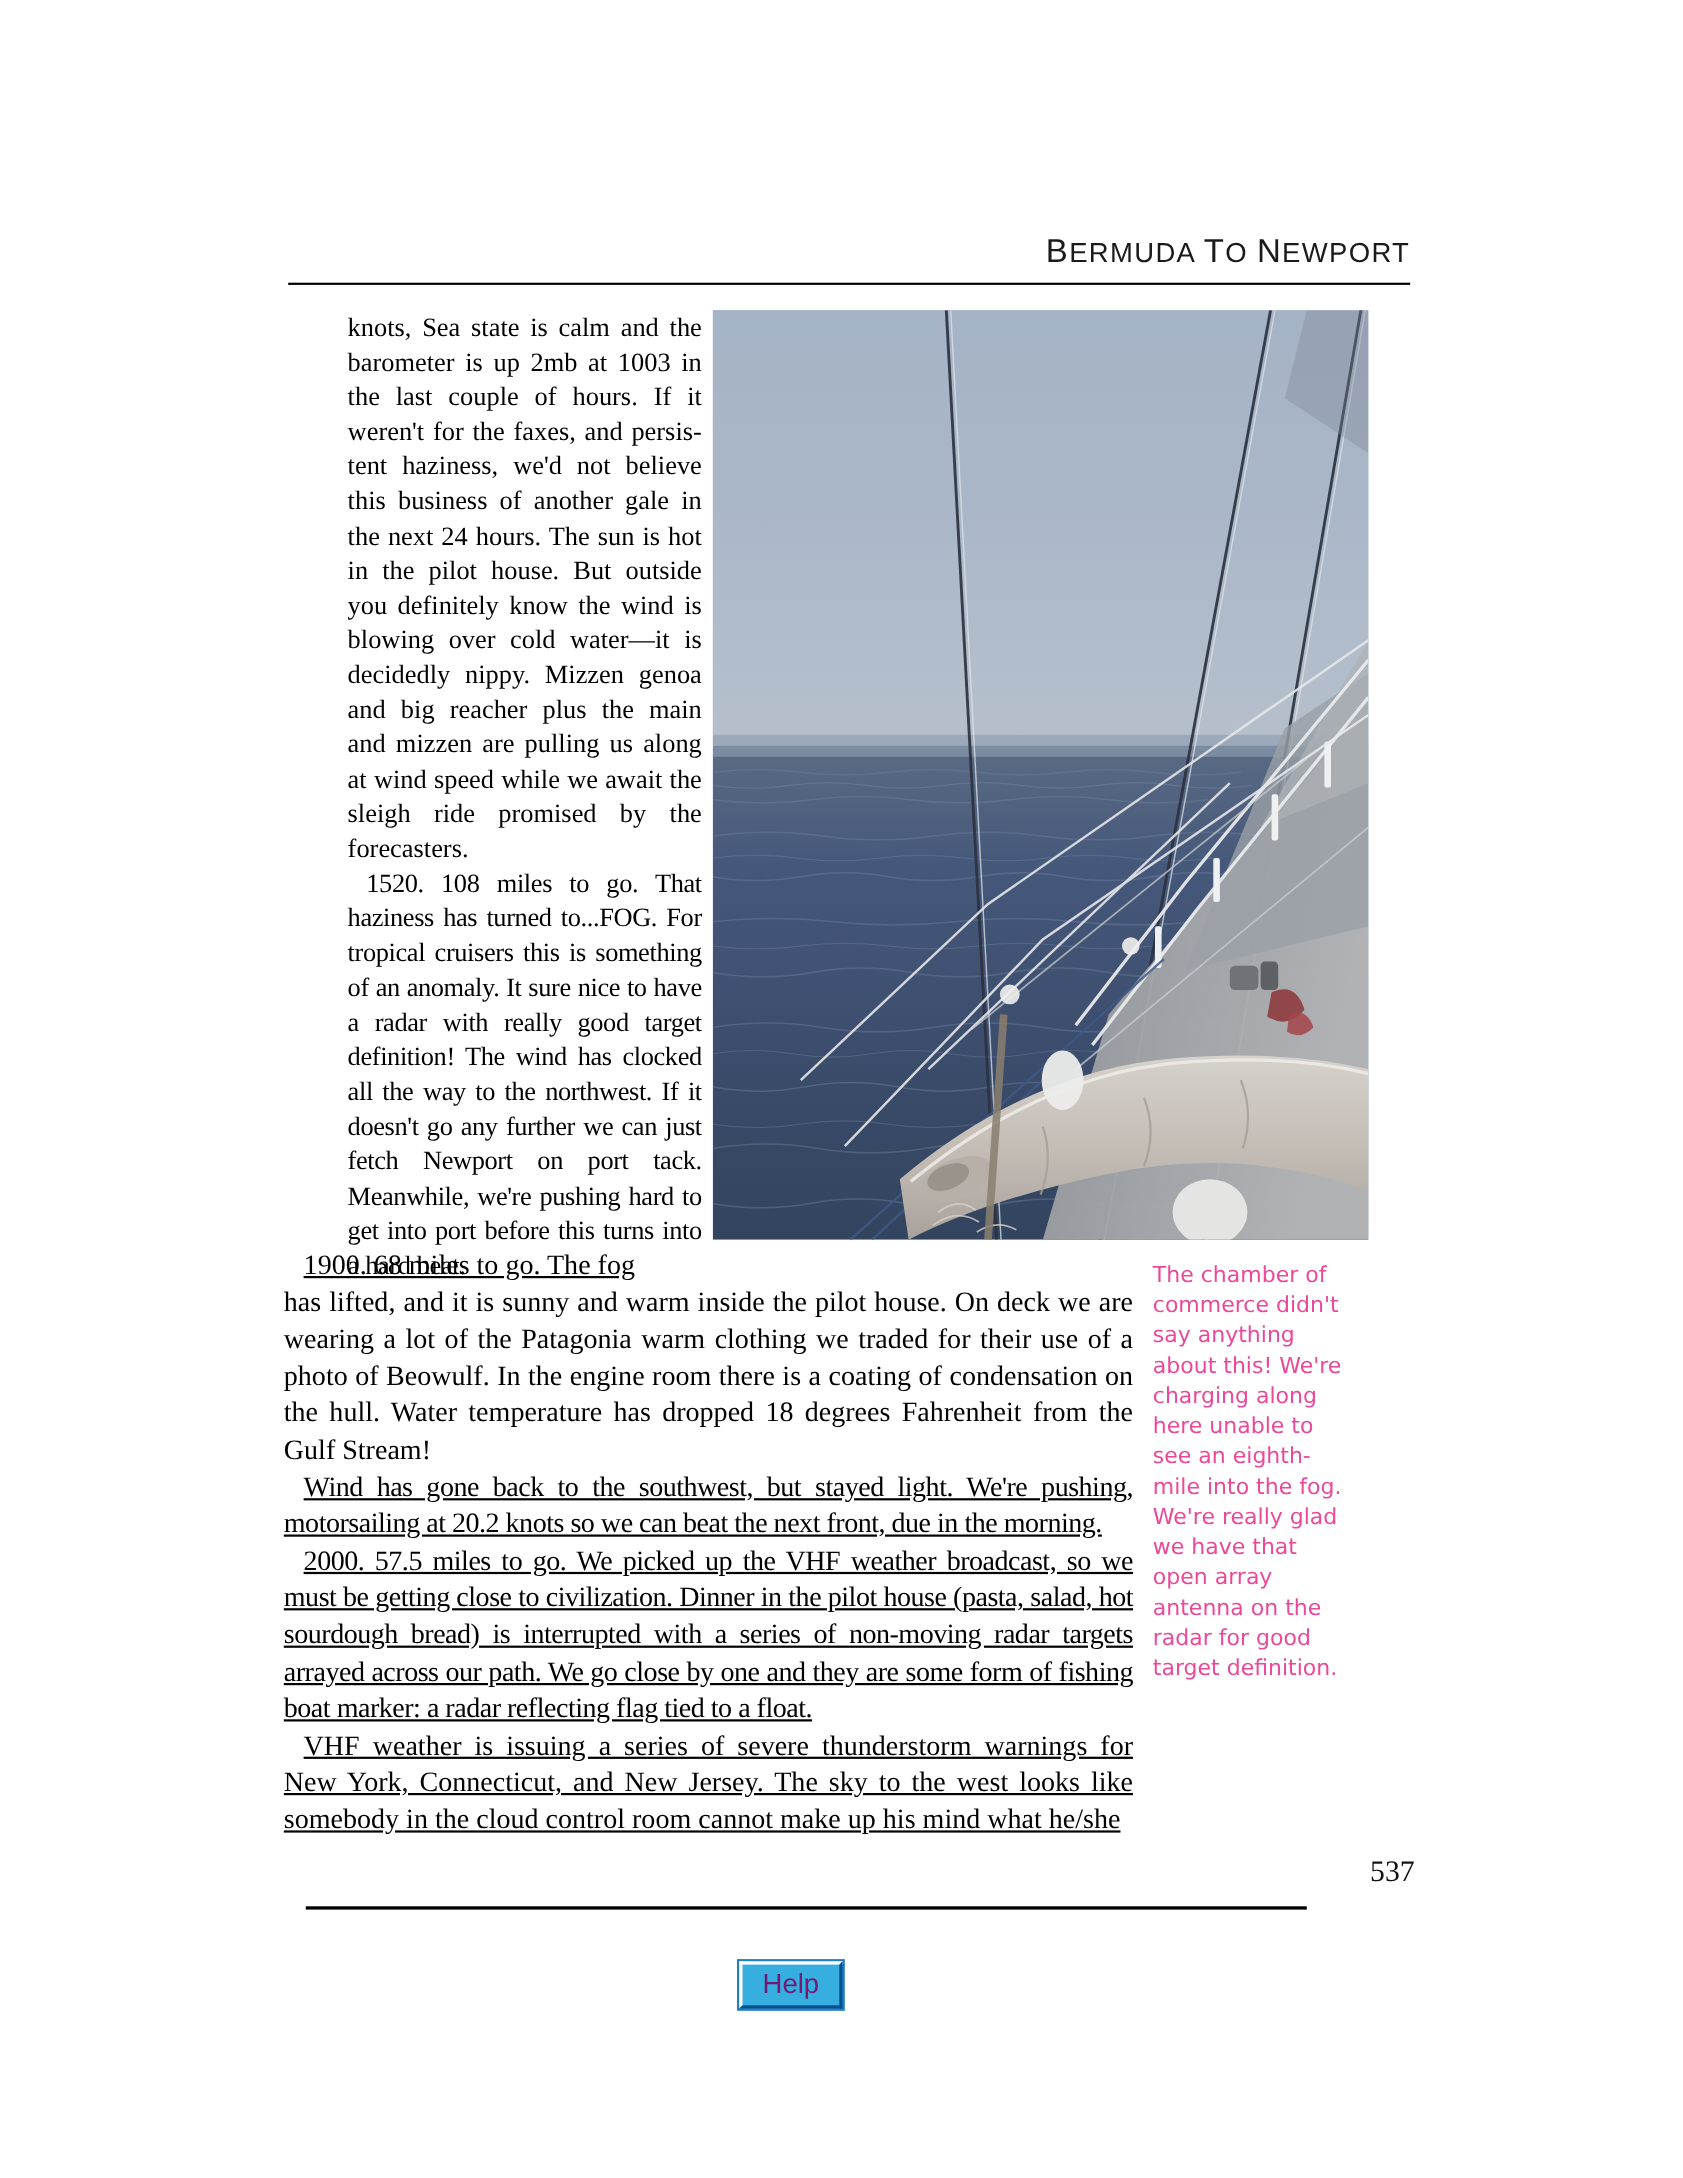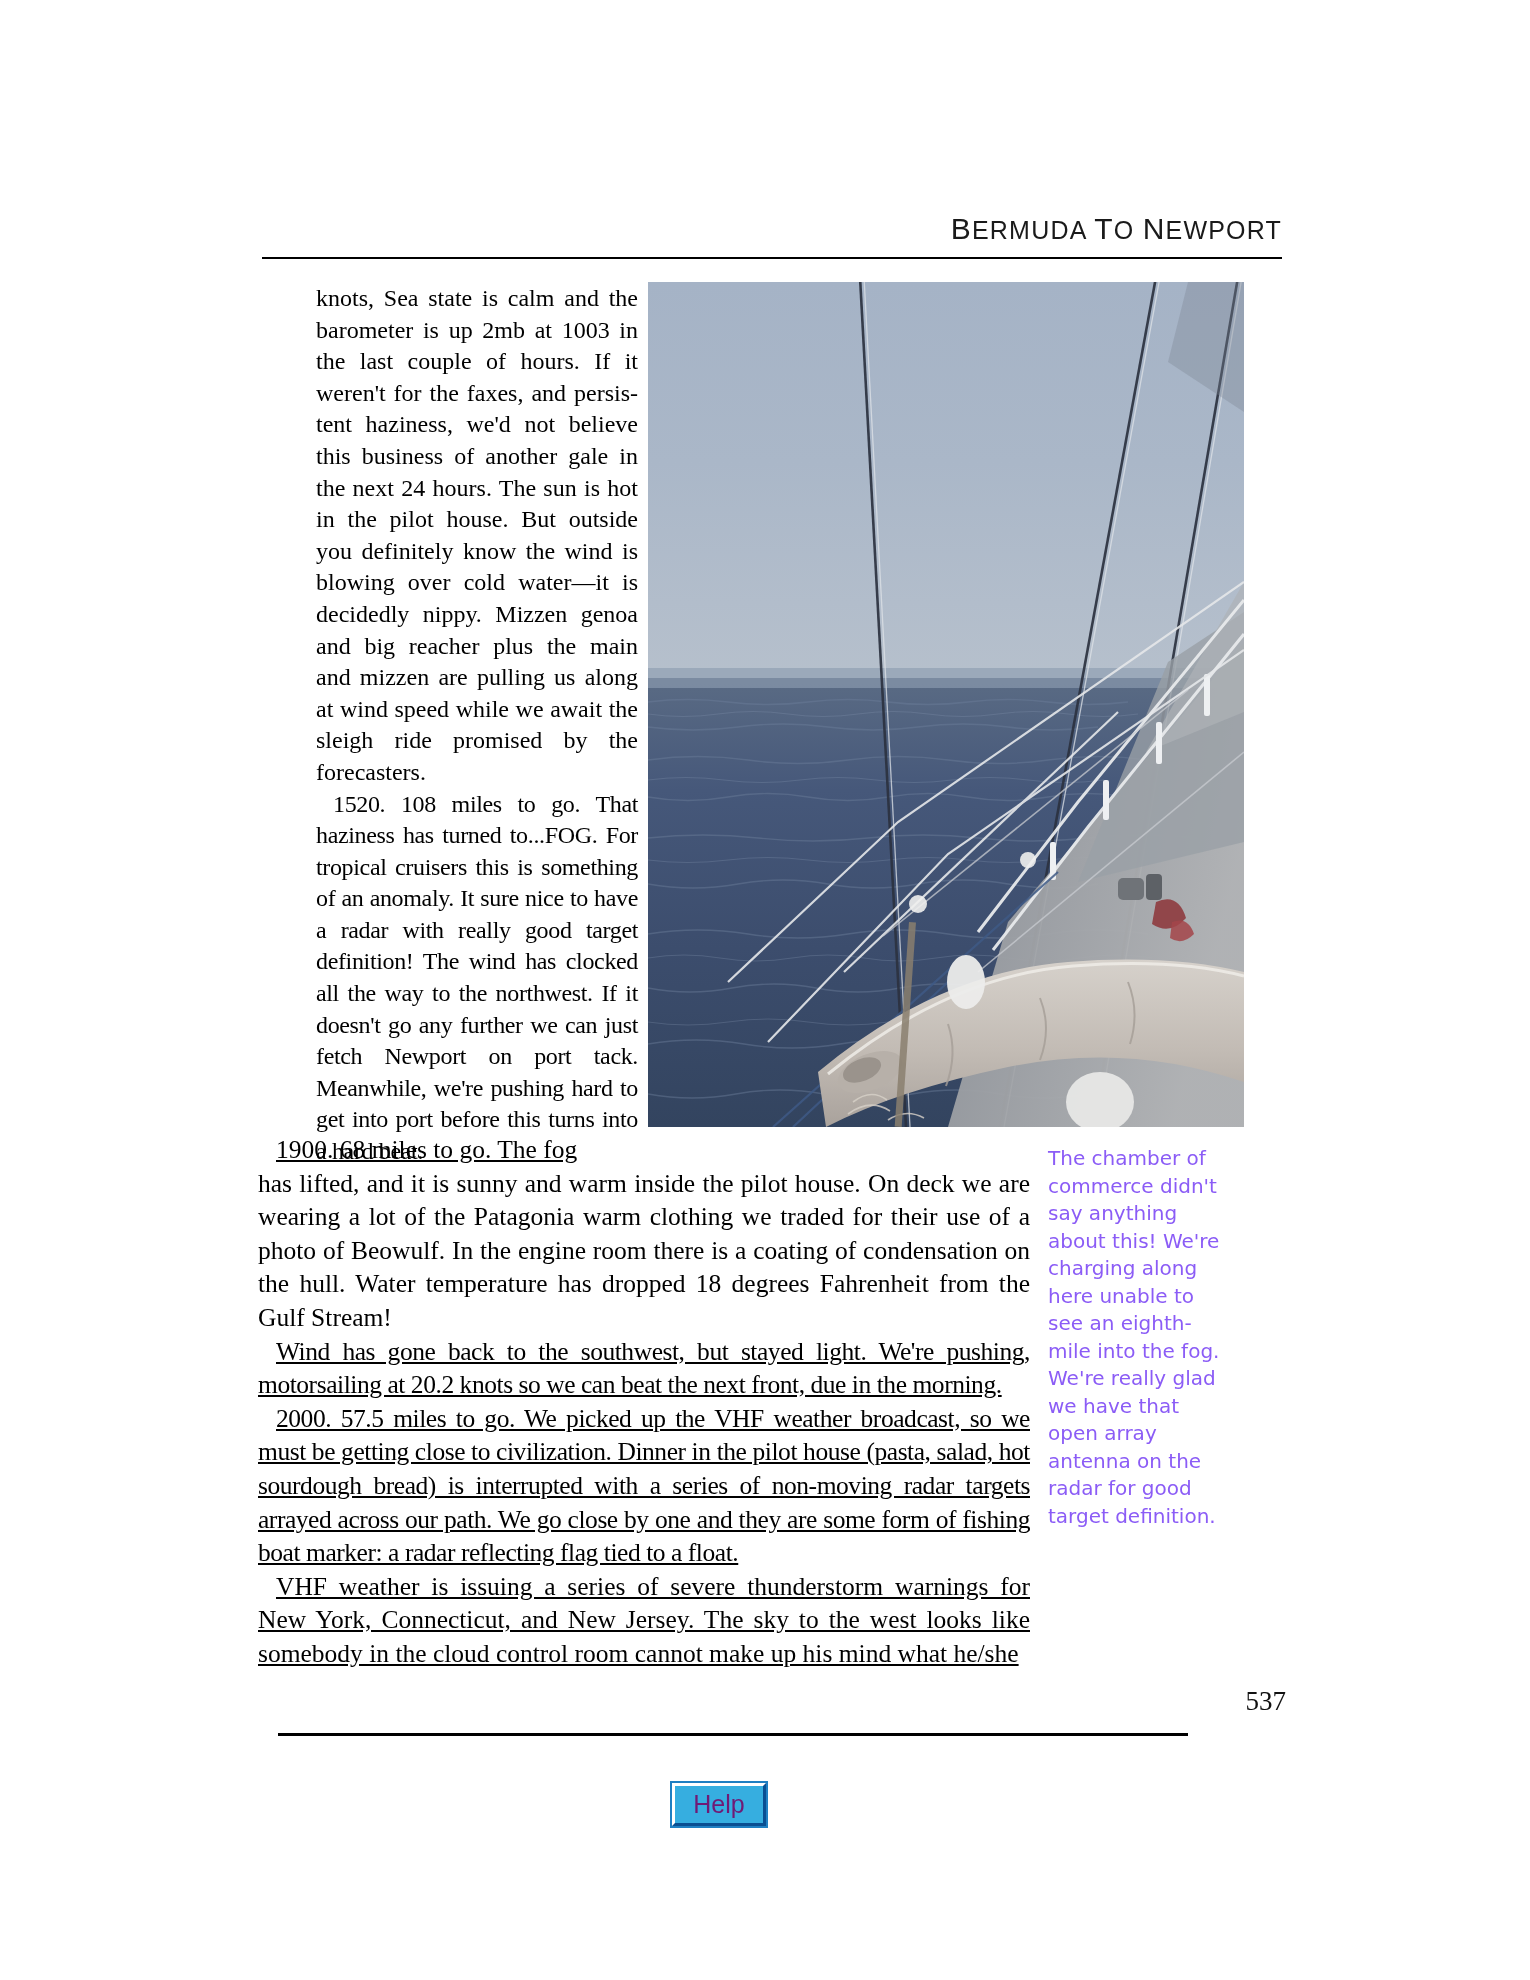--- a/index.html
+++ b/index.html
@@ -94,21 +94,21 @@
 
   
   .sidebar-note {
     position: absolute;
     left: 1048px;
     top: 1145px;
     width: 178px;
     font-family: "DejaVu Sans", "Liberation Sans", sans-serif;
     font-size: 20px;
     line-height: 27.5px;
-    color: #8b5cf6;
+    color: #ec4899;
     text-align: left;
     hyphens: manual;
   }
 
   
   .foot-rule {
     position: absolute;
     left: 278px;
     top: 1733px;
     width: 910px;

